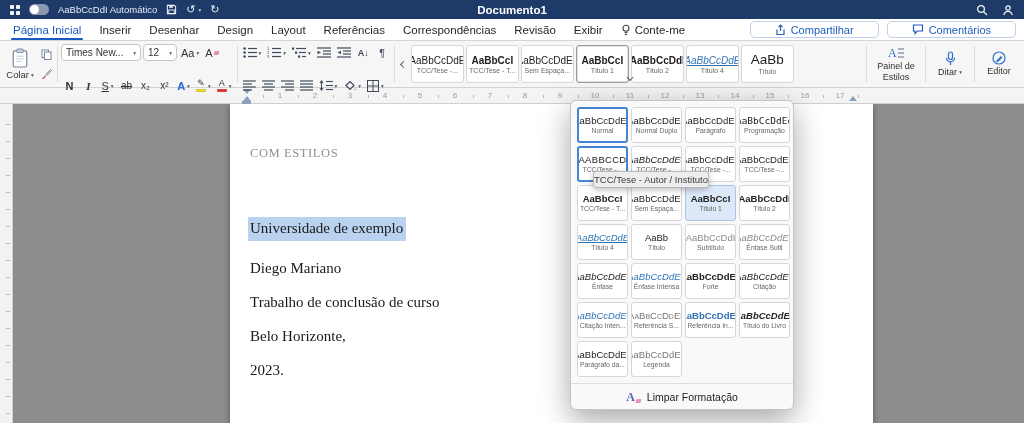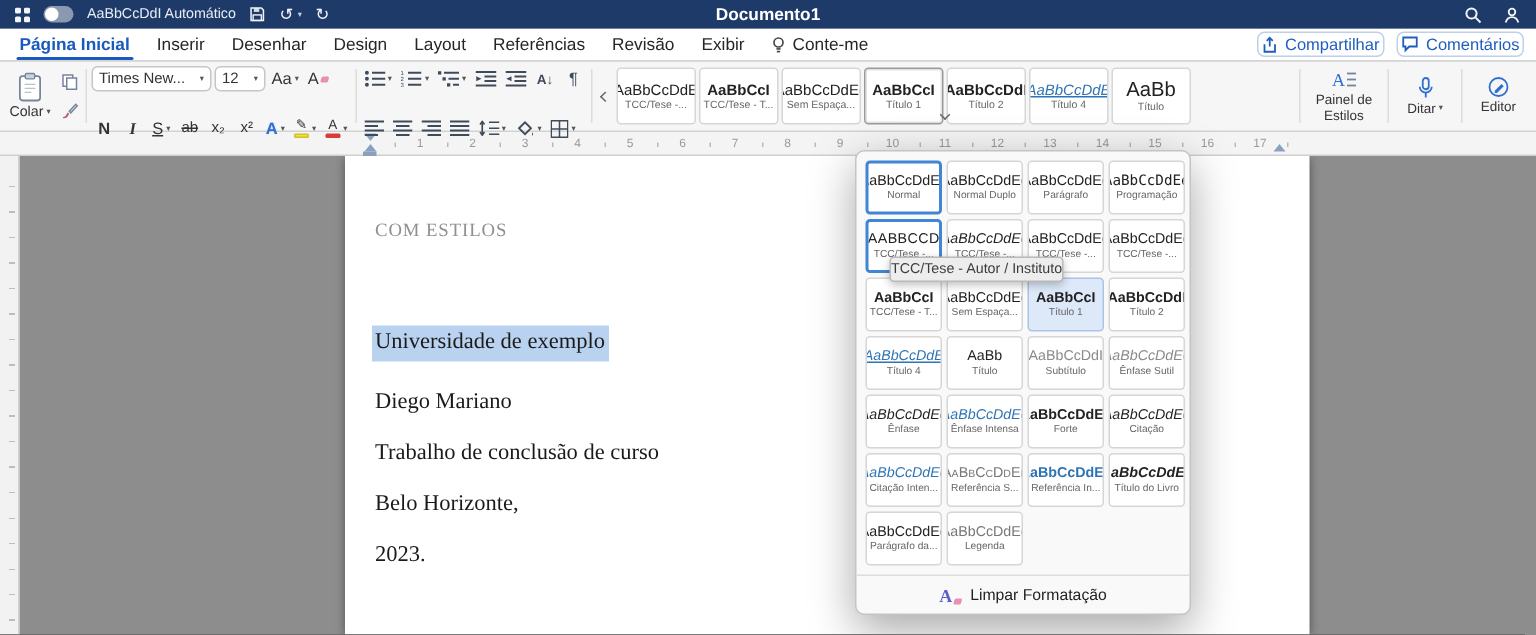--- a/index.html
+++ b/index.html
@@ -17,25 +17,25 @@
   .tb-title{position:absolute;left:50%;transform:translateX(-50%);font-size:11.5px;font-weight:600;color:#fff}
   .tb-right{margin-left:auto;display:flex;gap:14px;align-items:center}
   .car{font-size:5.5px;color:#555;margin-left:2px}
   .tb-ic .car{color:#cdd6e4}
 
   
   .tabrow{position:absolute;top:19px;left:0;right:0;height:22px;background:#fff;border-bottom:1px solid #d5d5d5;
           display:flex;align-items:center;padding:0 4px;z-index:55}
   .tabs{display:flex;align-items:center;height:100%}
   .tab{padding:0 9px;font-size:11.5px;color:#262626;height:100%;display:flex;align-items:center;position:relative;cursor:pointer;white-space:nowrap}
-  .tab.active{color:#185abd;font-weight:700}
+  .tab.active{color:#185abd;font-weight:400}
   .tab.active::after{content:"";position:absolute;left:7px;right:7px;bottom:0;height:2.5px;background:#185abd;border-radius:2px}
   .tellme{gap:4px}
   .tr-actions{margin-left:auto;display:flex;gap:8px;align-items:center;padding-right:4px}
-  .chromebtn{border:1px solid #bcd0ea;color:#1f5dbf;border-radius:5px;height:17px;padding:0 2px;font-size:11px;
+  .chromebtn{border:1px solid #bcd0ea;color:#1f5dbf;border-radius:5px;height:17px;padding:0 24px;font-size:11px;
              display:flex;gap:5px;align-items:center;background:#fff;cursor:pointer;white-space:nowrap}
 
   
   .ribbon{position:absolute;top:41px;left:0;right:0;height:47px;background:#f6f6f7;border-bottom:1px solid #d2d2d2;
           display:flex;align-items:stretch;padding:3px 4px;z-index:40}
   .vdiv{width:1px;background:#dcdcdc;margin:2px 3px;flex:0 0 auto}
   .rg{display:flex;flex:0 0 auto}
   .paste-group{gap:2px}
   .paste-big{display:flex;flex-direction:column;align-items:center;justify-content:center;gap:1px;width:32px;cursor:pointer;border-radius:4px}
   .pl{font-size:9.5px;color:#333;display:flex;align-items:center}
@@ -175,20 +175,21 @@
   </div>
 
   <div class="tabrow">
     <div class="tabs">
         <div class="tab active">Página Inicial</div>
         <div class="tab">Inserir</div>
         <div class="tab">Desenhar</div>
         <div class="tab">Design</div>
         <div class="tab">Layout</div>
         <div class="tab">Referências</div>
+        <div class="tab">Correspondências</div>
         <div class="tab">Revisão</div>
         <div class="tab">Exibir</div>
       </div>
     <div class="tab tellme">
       <svg width="10" height="12" viewBox="0 0 10 12">
           <circle cx="5" cy="4.3" r="3" fill="none" stroke="#444" stroke-width="1.1"></circle>
           <line x1="3.6" y1="8.6" x2="6.4" y2="8.6" stroke="#444" stroke-width="1.1"></line>
           <line x1="3.9" y1="10.4" x2="6.1" y2="10.4" stroke="#444" stroke-width="1.1"></line>
         </svg>
       <span>Conte-me</span>

